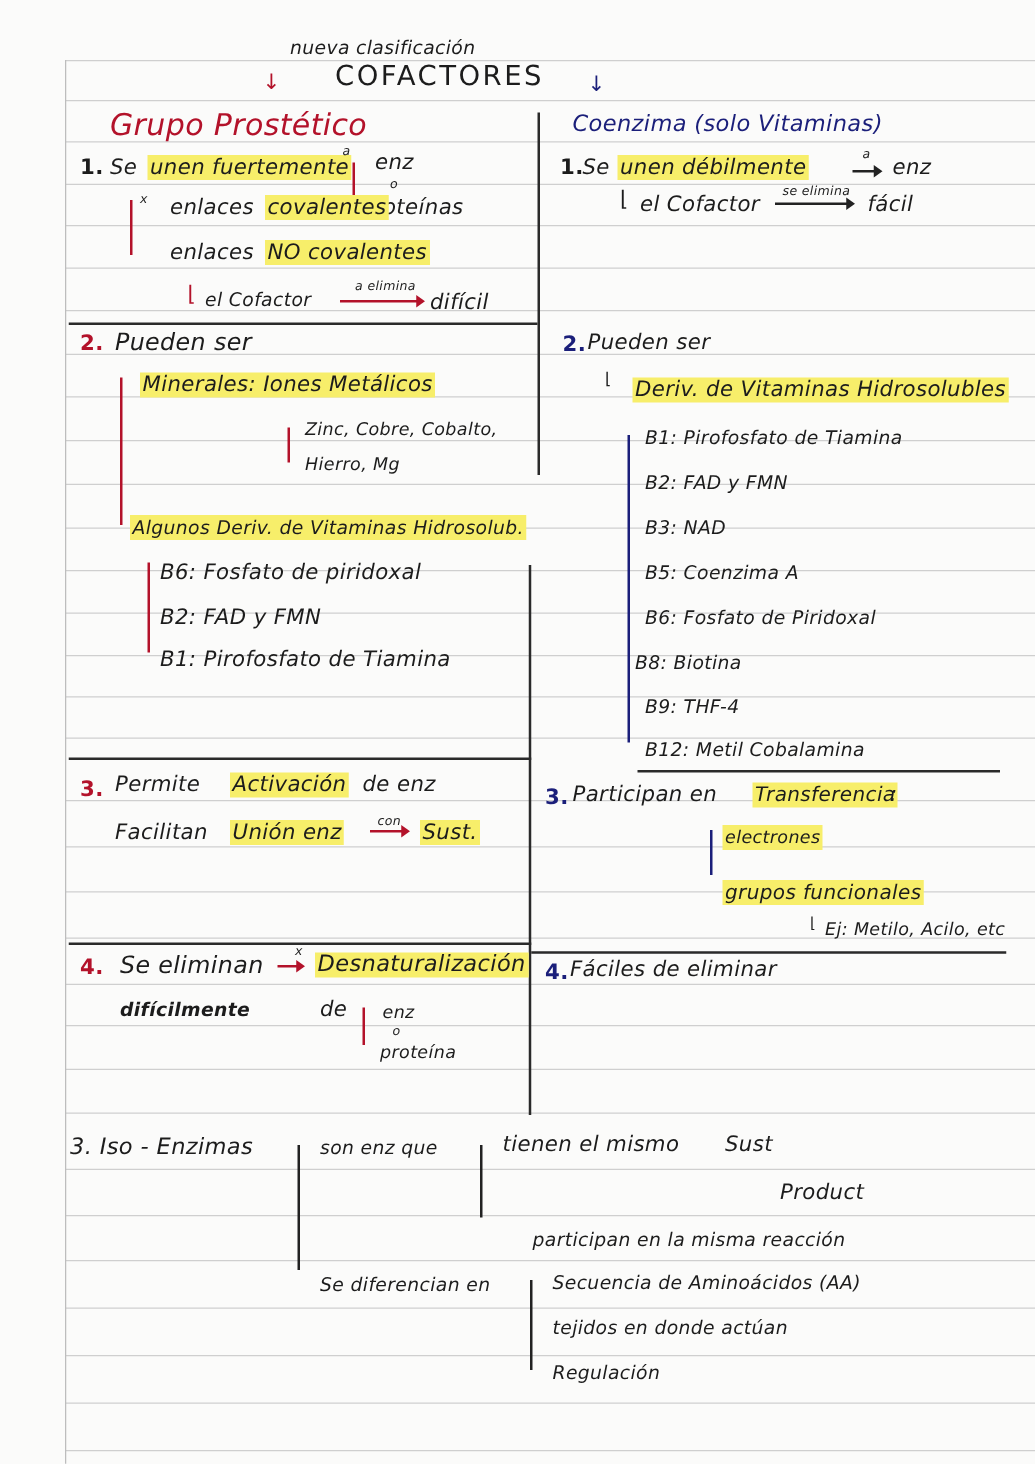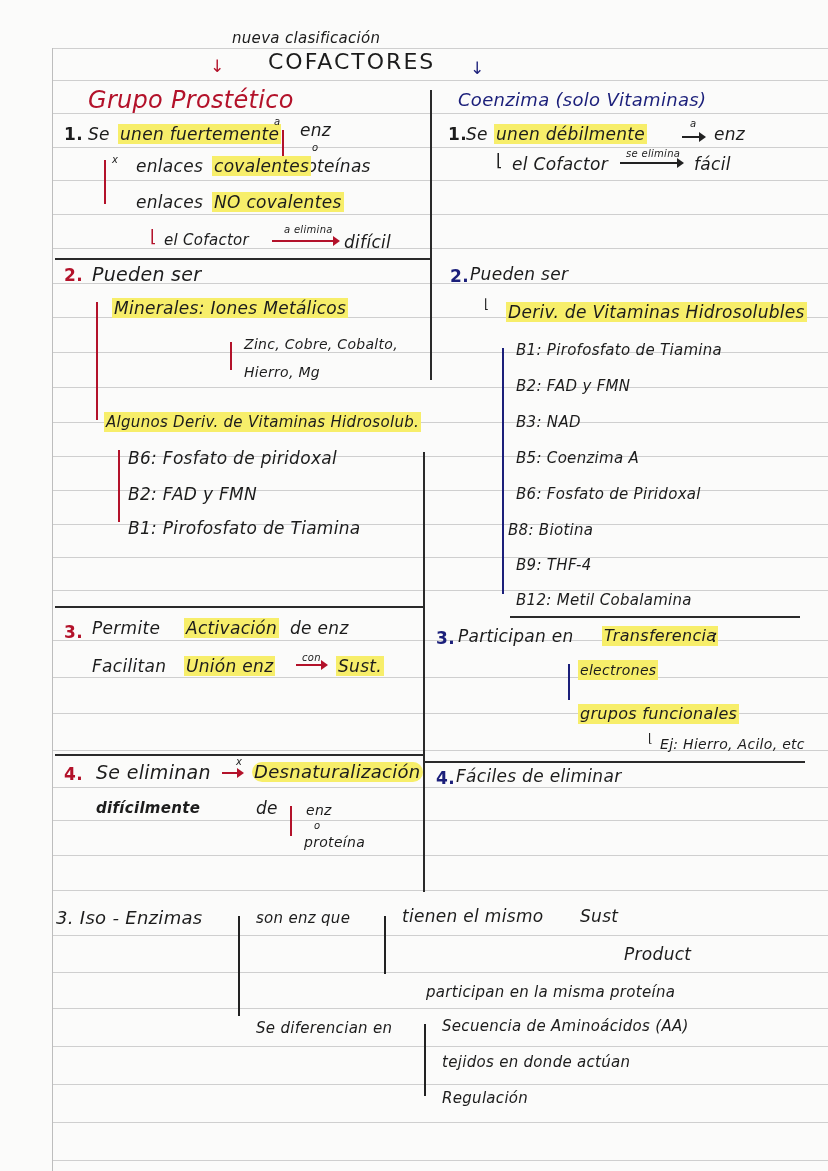--- a/index.html
+++ b/index.html
@@ -131,21 +131,21 @@
   <span class="t hand" style="left:92px; top:656px;">Facilitan</span>
   <span class="t hand hl" style="left:184px; top:656px;">Unión enz</span>
   <span class="t hand tiny" style="left:302px; top:648px;">con</span>
   <div class="arrow red" style="left:296px; top:664px; width:30px;"></div>
   <span class="t hand hl" style="left:336px; top:656px;">Sust.</span>
 
   <span class="t num-red" style="left:64px; top:764px;">4.</span>
   <span class="t hand" style="left:96px; top:762px; font-size:19px;">Se eliminan</span>
   <span class="t hand tiny" style="left:236px; top:752px;">x</span>
   <div class="arrow red" style="left:222px; top:772px; width:20px;"></div>
-  <span class="t hand hl" style="left:252px; top:762px; font-size:18px;border-radius:10px;">Desnaturalización</span>
+  <span class="t hand hl" style="left:252px; top:762px; font-size:18px;">Desnaturalización</span>
   <span class="t hand" style="left:96px; top:798px; font-size:15px;font-weight:bold;">difícilmente</span>
   <span class="t hand" style="left:256px; top:798px;">de</span>
   <div class="bracket red" style="left:290px; top:806px; height:30px;"></div>
   <span class="t hand small" style="left:306px; top:800px; font-size:14px;">enz</span>
   <span class="t hand tiny" style="left:314px; top:816px;">o</span>
   <span class="t hand" style="left:304px; top:832px; font-size:14px;">proteína</span>
 
   <span class="t hand blue" style="left:458px; top:90px; font-size:18px;">Coenzima (solo Vitaminas)</span>
 
   <span class="t num-blue" style="left:448px; top:124px; color:#1c1c1c;">1.</span>
@@ -175,32 +175,32 @@
   <span class="t hand" style="left:516px; top:590px; font-size:15px;">B12: Metil Cobalamina</span>
 
   <span class="t num-blue" style="left:436px; top:628px;">3.</span>
   <span class="t hand" style="left:458px; top:626px;">Participan en</span>
   <span class="t hand hl" style="left:602px; top:626px; font-size:16px;">Transferencia</span>
   <span class="t hand" style="left:712px; top:626px;">:</span>
   <div class="bracket blue" style="left:568px; top:664px; height:36px;"></div>
   <span class="t hand hl small" style="left:578px; top:660px; font-size:14px;">electrones</span>
   <span class="t hand hl" style="left:578px; top:704px; font-size:16px;">grupos funcionales</span>
   <span class="t" style="left:648px; top:728px; font-size:12px;">⌊</span>
-  <span class="t hand" style="left:660px; top:734px; font-size:14px;">Ej: Hierro, Acilo, etc</span>
+  <span class="t hand" style="left:660px; top:734px; font-size:14px;">Ej: Metilo, Acilo, etc</span>
 
   <span class="t num-blue" style="left:436px; top:768px;">4.</span>
   <span class="t hand" style="left:456px; top:766px;">Fáciles de eliminar</span>
 
   <span class="t hand" style="left:56px; top:908px; font-size:18px;">3. Iso - Enzimas</span>
   <div class="bracket black" style="left:238px; top:916px; height:100px;"></div>
   <span class="t hand small" style="left:256px; top:908px; font-size:15px;">son enz que</span>
   <div class="bracket black" style="left:384px; top:916px; height:58px;"></div>
   <span class="t hand" style="left:402px; top:906px;">tienen el mismo</span>
   <span class="t hand" style="left:580px; top:906px;">Sust</span>
   <span class="t hand" style="left:624px; top:944px;">Product</span>
-  <span class="t hand" style="left:426px; top:982px; font-size:15px;">participan en la misma proteína</span>
+  <span class="t hand" style="left:426px; top:982px; font-size:15px;">participan en la misma reacción</span>
   <span class="t hand" style="left:256px; top:1018px; font-size:15px;">Se diferencian en</span>
   <div class="bracket black" style="left:424px; top:1024px; height:72px;"></div>
   <span class="t hand" style="left:442px; top:1016px; font-size:15px;">Secuencia de Aminoácidos (AA)</span>
   <span class="t hand" style="left:442px; top:1052px; font-size:15px;">tejidos en donde actúan</span>
   <span class="t hand" style="left:442px; top:1088px; font-size:15px;">Regulación</span>
 
 </div>
 
 </body></html>

